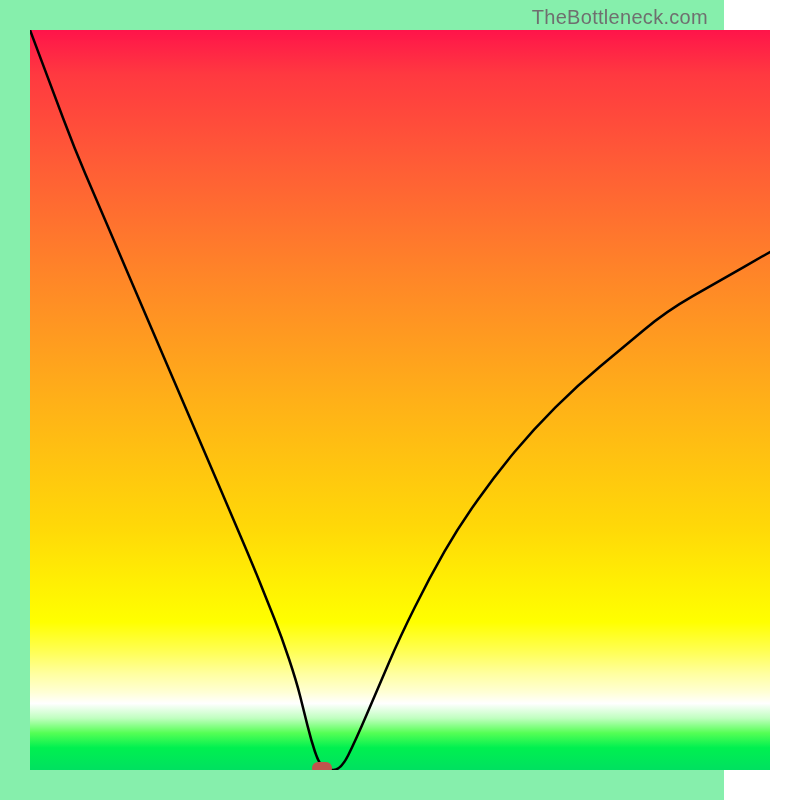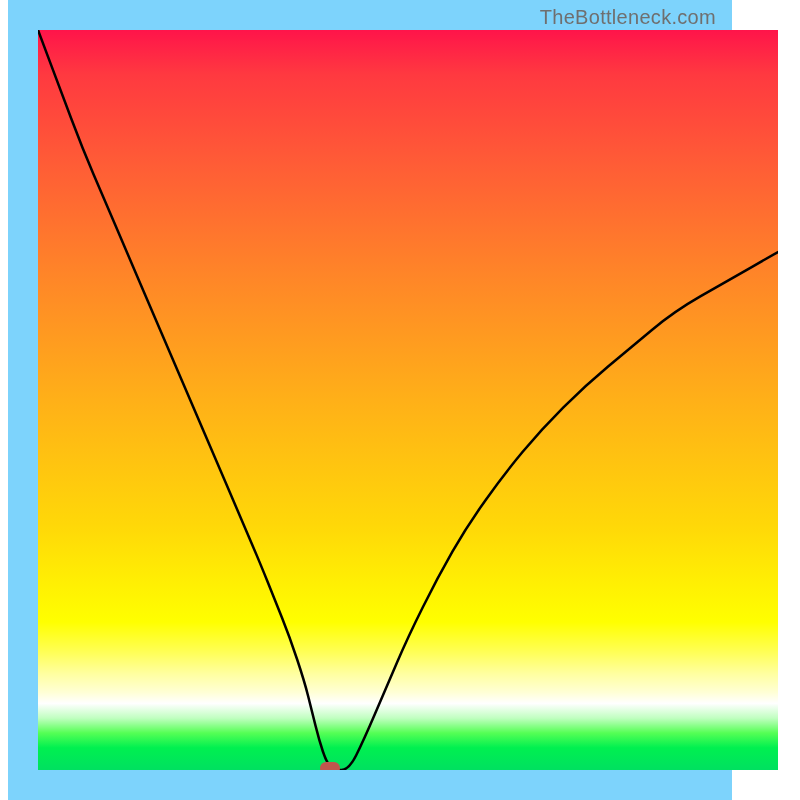--- a/index.html
+++ b/index.html
@@ -8,22 +8,21 @@
     width: 800px;
     height: 800px;
     background: #ffffff;
     overflow: hidden;
     font-family: Arial, Helvetica, sans-serif;
   }
   .container {
     position: relative;
     width: 724px;
     height: 800px;
-    background: #7dd3fc;
-    margin-left: 8px;
+    background: #86efac;
   }
   .plot-area {
     position: absolute;
     left: 30px;
     top: 30px;
     width: 740px;
     height: 740px;
     background: linear-gradient(to bottom,
       #ff144a 0%,
       #ff3940 6%,

